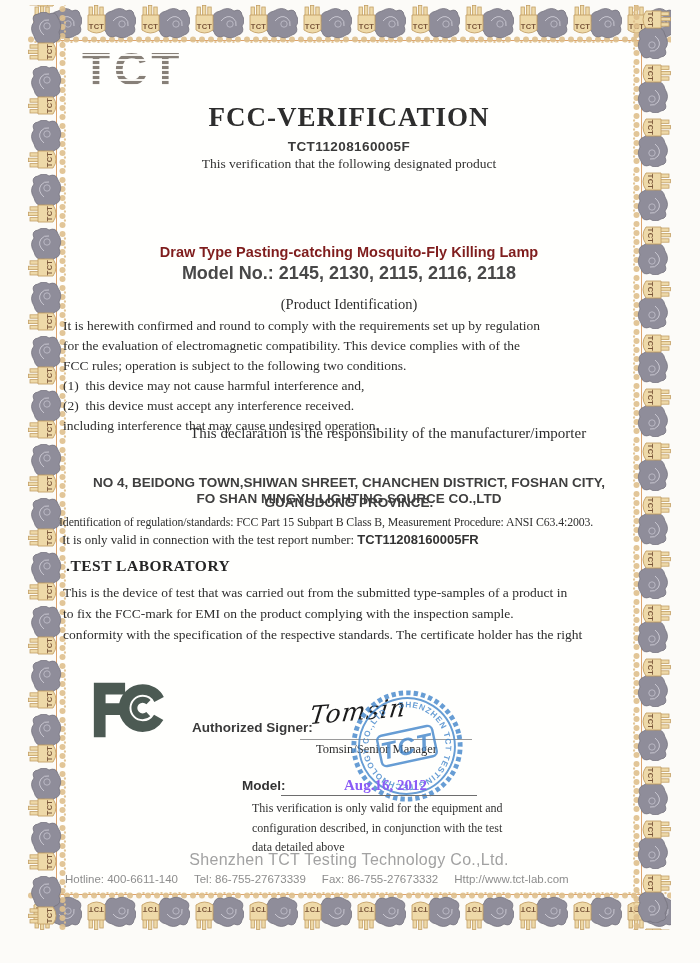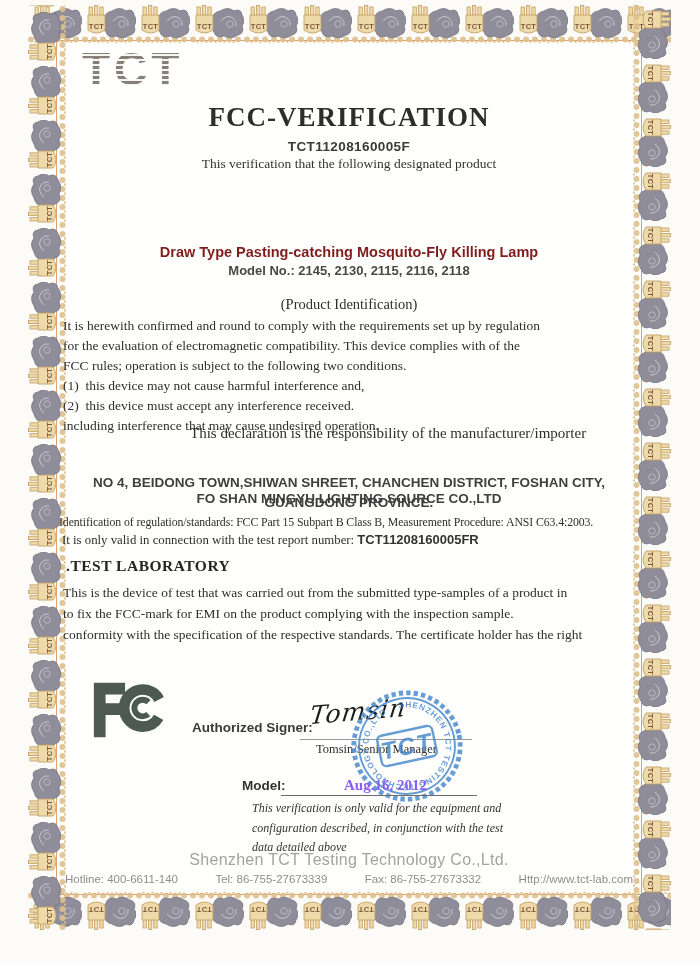--- a/index.html
+++ b/index.html
@@ -28,21 +28,21 @@
 
   .centered{left:65px;width:568px;text-align:center;}
   .page-title{top:102px;font-size:27px;font-weight:bold;color:#2d2d2d;letter-spacing:1px;}
   .cert-number{top:139px;font-family:"Liberation Sans",sans-serif;font-size:13.5px;font-weight:bold;color:#3a3a3a;letter-spacing:.4px;}
   .intro-line{top:156px;font-size:13.5px;color:#333;}
 
   .product-logo{left:296px;top:181px;width:53px;height:53px;border-radius:50%;background:linear-gradient(100deg,#2f9e90 10%,#47ab58 55%,#a3c544 95%);overflow:hidden;}
   .product-logo svg{width:53px;height:53px;display:block;}
 
   .product-name{top:244px;font-family:"Liberation Sans",sans-serif;font-size:14.5px;font-weight:bold;color:#7f1d1d;}
-  .model-line{top:263px;font-family:"Liberation Sans",sans-serif;font-size:13px;font-weight:bold;color:#484848;}
+  .model-line{top:263px;font-family:"Liberation Sans",sans-serif;font-size:18px;font-weight:bold;color:#484848;}
   .section-heading{top:296px;font-size:14.5px;color:#2f2f2f;}
 
   .body-par{left:63px;top:316px;width:570px;font-size:13.5px;color:#2e2e2e;line-height:20px;}
   .body-par div{white-space:pre;}
   .declaration-line{left:190px;top:425px;font-size:15px;color:#2e2e2e;}
 
   .company-name{top:455px;font-family:"Liberation Sans",sans-serif;font-size:13.5px;font-weight:bold;color:#3f3f3f;margin-top:36px;}
   .company-addr1{top:475px;font-family:"Liberation Sans",sans-serif;font-size:13.5px;font-weight:bold;color:#3f3f3f;}
   .company-addr2{top:495px;font-family:"Liberation Sans",sans-serif;font-size:13.5px;font-weight:bold;color:#3f3f3f;}
 
@@ -58,24 +58,24 @@
   .signer-underline{left:300px;top:739px;width:172px;border-bottom:1px solid #9a9a9a;height:0;}
   .signature{left:310px;top:697px;font-family:"DejaVu Serif",serif;font-style:italic;font-size:25px;color:#1c1c1c;transform:rotate(-5deg) skewX(-12deg);letter-spacing:1px;}
   .signer-title{left:316px;top:742px;font-size:12.5px;color:#2e2e2e;}
 
   .company-stamp{left:349px;top:688px;width:116px;height:116px;opacity:.82;transform:rotate(-12deg);}
 
   .date-label{left:242px;top:778px;font-family:"Liberation Sans",sans-serif;font-size:13.5px;font-weight:bold;color:#333;}
   .date-underline{left:281px;top:795px;width:196px;border-bottom:1.5px solid #6d6d6d;height:0;}
   .date-value{left:344px;top:777px;font-size:15px;font-weight:bold;color:#8b5cf6;}
 
-  .validity-par{left:252px;top:799px;font-size:12px;color:#333;line-height:19.5px;font-style:italic;}
+  .validity-par{left:252px;top:799px;font-size:12px;color:#333;line-height:19.5px;}
 
   .footer-company{top:851px;font-family:"Liberation Sans",sans-serif;font-size:16px;color:#a2a2a2;letter-spacing:.3px;}
-  .footer-contacts{top:873px;left:65px;width:568px;display:flex;justify-content:space-between;gap:16px;font-family:"Liberation Sans",sans-serif;font-size:11.5px;color:#8d8d8d;}
+  .footer-contacts{top:873px;left:65px;width:568px;display:flex;justify-content:flex-start;gap:16px;font-family:"Liberation Sans",sans-serif;font-size:11.5px;color:#8d8d8d;}
 
   .logo-cjk{fill:#ffffff;font-size:13px;font-family:"Liberation Sans",sans-serif;}
 </style>
 </head>
 <body>
 
 <div class="page">
 
   <div class="inner-frame"></div>
 

